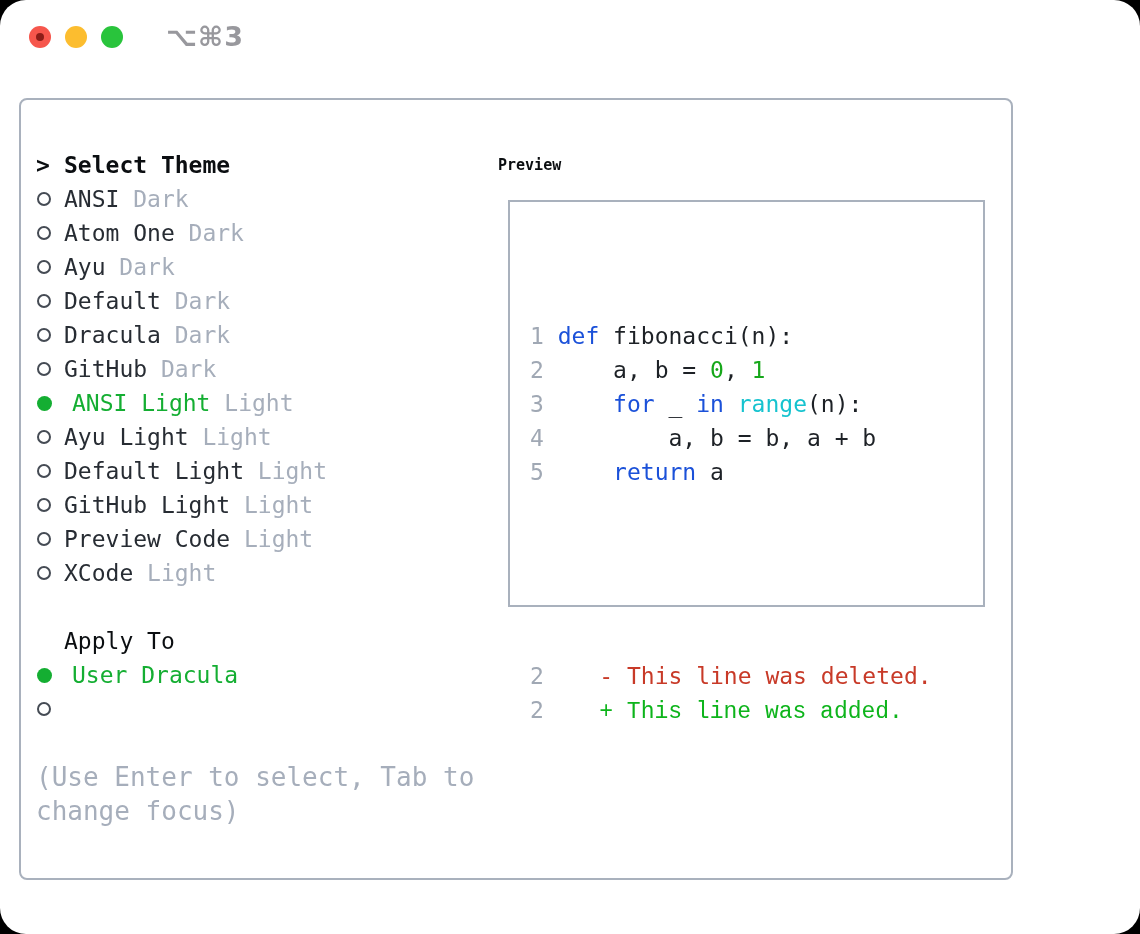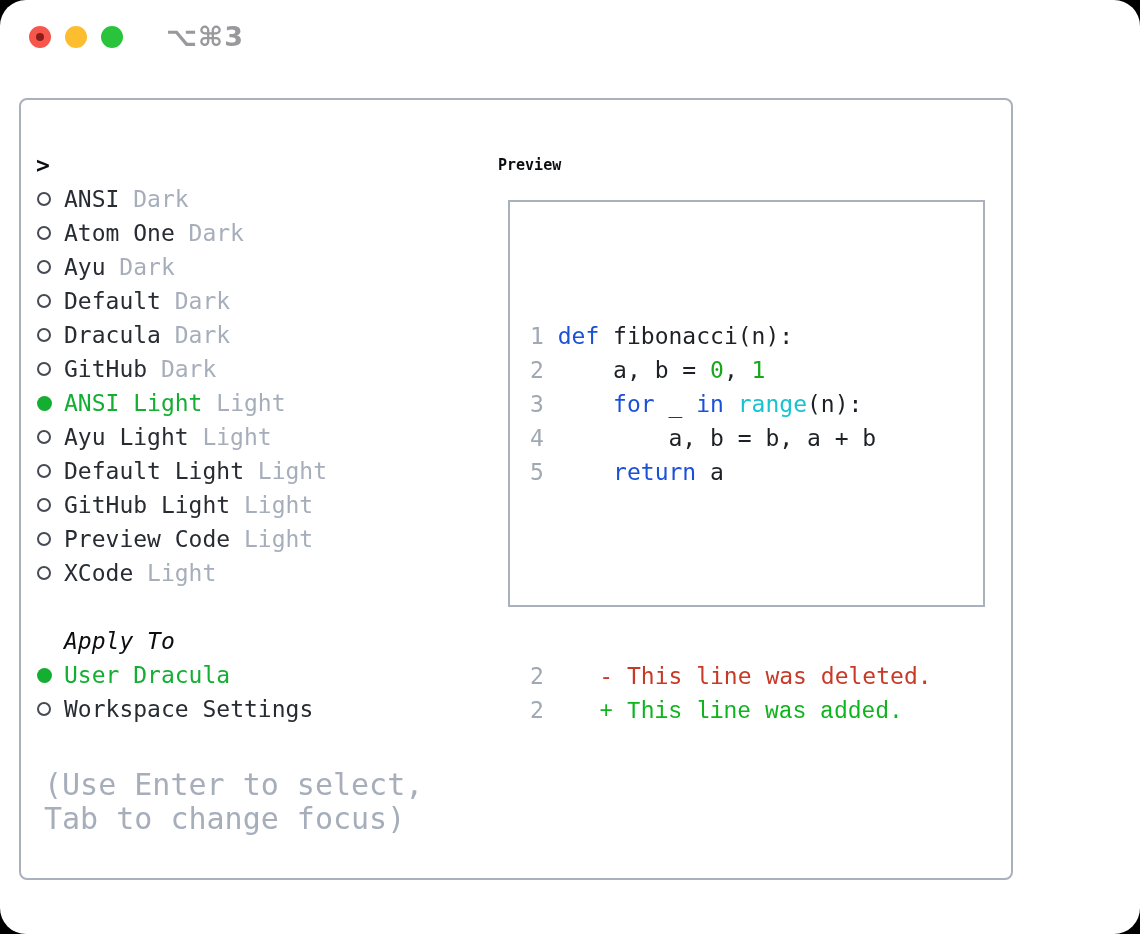--- a/index.html
+++ b/index.html
@@ -28,28 +28,28 @@
     font-size:27px;font-weight:600;letter-spacing:1px;color:var(--shortcut_gray);}
   
   .main-box{position:absolute;left:19px;top:98px;width:990px;height:778px;
     border:2px solid var(--border);border-radius:8px;background:#fff;}
   
   .pane-left{position:absolute;left:15px;top:48px;width:450px;}
   .row{display:flex;align-items:center;height:34px;font-size:23px;color:var(--text);white-space:pre;}
   .marker{width:28px;flex:none;display:flex;align-items:center;}
   .prompt{font-weight:bold;color:var(--title_ink);}
   .hdr{font-weight:bold;color:var(--title_ink);}
-  .hdr-plain{color:var(--title_ink);font-style:italic;}
+  .hdr-plain{color:var(--title_ink);}
   .dot{box-sizing:border-box;width:14px;height:14px;border:2px solid var(--circle);
     border-radius:50%;margin-left:1px;}
   .dot.on{width:15px;height:15px;border:none;background:var(--accent_green);}
-  .row.selected .name{color:var(--accent_green);}
+  .row.selected .name{color:var(--accent_green);margin-left:8px;}
   .variant{color:var(--muted);margin-left:0.6em;}
   .spacer{height:34px;}
-  .help{width:440px;margin:8px;font-size:30px;line-height:34px;color:var(--muted);}
+  .help{width:440px;margin:0;font-size:26px;line-height:34px;color:var(--muted);}
   
   .preview-title{position:absolute;left:477px;top:48px;height:34px;display:flex;
     align-items:center;font-size:15px;font-weight:bold;color:var(--title_ink);}
   .preview-box{position:absolute;left:487px;top:100px;width:473px;height:403px;
     border:2px solid var(--border);background:#fff;}
   .code{position:absolute;left:20px;top:49px;white-space:pre;font-size:23px;line-height:34px;}
   .code-line,.diff-line{height:34px;}
   .blank-line{height:34px;}
   .ln{color:var(--line_number);}
   .tok-kw{color:var(--keyword_blue);}
@@ -72,20 +72,21 @@
     <span class="shortcut">⌥⌘3</span>
   </div>
 
   <div class="main-box">
 
     <div class="pane-left">
       <div class="row">
         <span class="marker">
           <span class="prompt">&gt;</span>
         </span>
+        <span class="hdr">Select Theme</span>
       </div>
 
       <div>
           <div class="row theme-row"><span class="marker"><span class="dot"></span></span><span class="name">ANSI</span><span class="variant">Dark</span></div>
           <div class="row theme-row"><span class="marker"><span class="dot"></span></span><span class="name">Atom One</span><span class="variant">Dark</span></div>
           <div class="row theme-row"><span class="marker"><span class="dot"></span></span><span class="name">Ayu</span><span class="variant">Dark</span></div>
           <div class="row theme-row"><span class="marker"><span class="dot"></span></span><span class="name">Default</span><span class="variant">Dark</span></div>
           <div class="row theme-row"><span class="marker"><span class="dot"></span></span><span class="name">Dracula</span><span class="variant">Dark</span></div>
           <div class="row theme-row"><span class="marker"><span class="dot"></span></span><span class="name">GitHub</span><span class="variant">Dark</span></div>
           <div class="row theme-row selected"><span class="marker"><span class="dot on"></span></span><span class="name">ANSI Light</span><span class="variant">Light</span></div>
@@ -98,21 +99,21 @@
 
       <div class="spacer"></div>
 
       <div class="row">
         <span class="marker"></span>
         <span class="hdr-plain">Apply To</span>
       </div>
 
       <div>
           <div class="row selected"><span class="marker"><span class="dot on"></span></span><span class="name">User Dracula</span></div>
-          <div class="row"><span class="marker"><span class="dot"></span></span><span class="name">Workspace Settings</span></div>
+          <div class="row"><span class="marker"><span class="dot"></span></span></div>
         </div>
 
       <div class="spacer"></div>
 
       <p class="help">(Use Enter to select, Tab to change focus)</p>
     </div>
 
     <div class="preview-title">Preview</div>
 
     <div class="preview-box">

